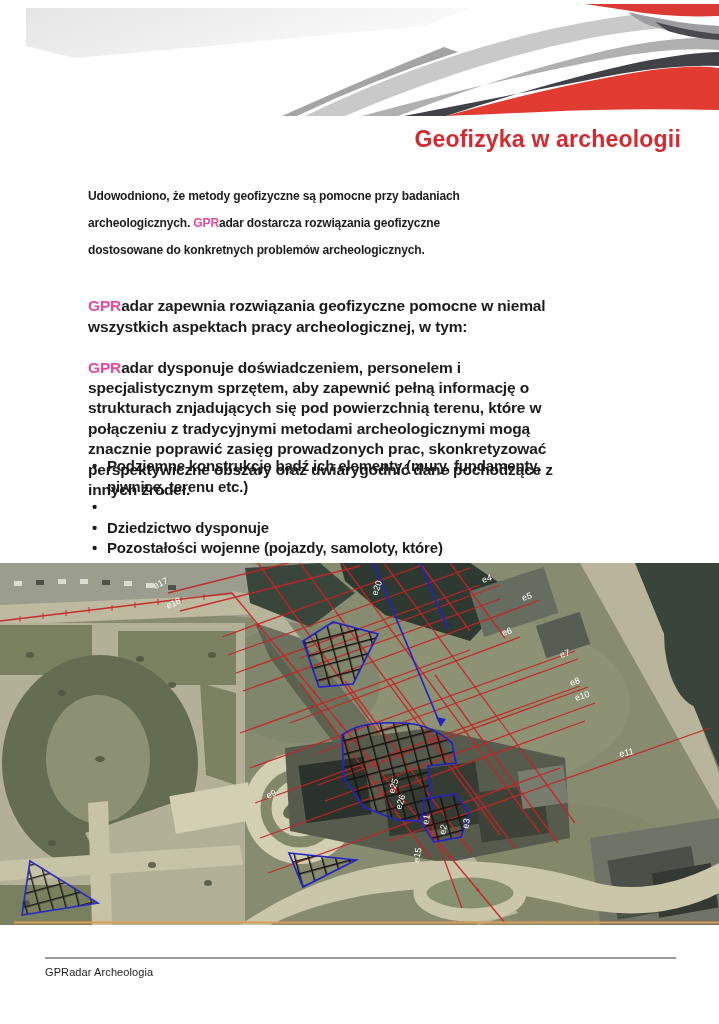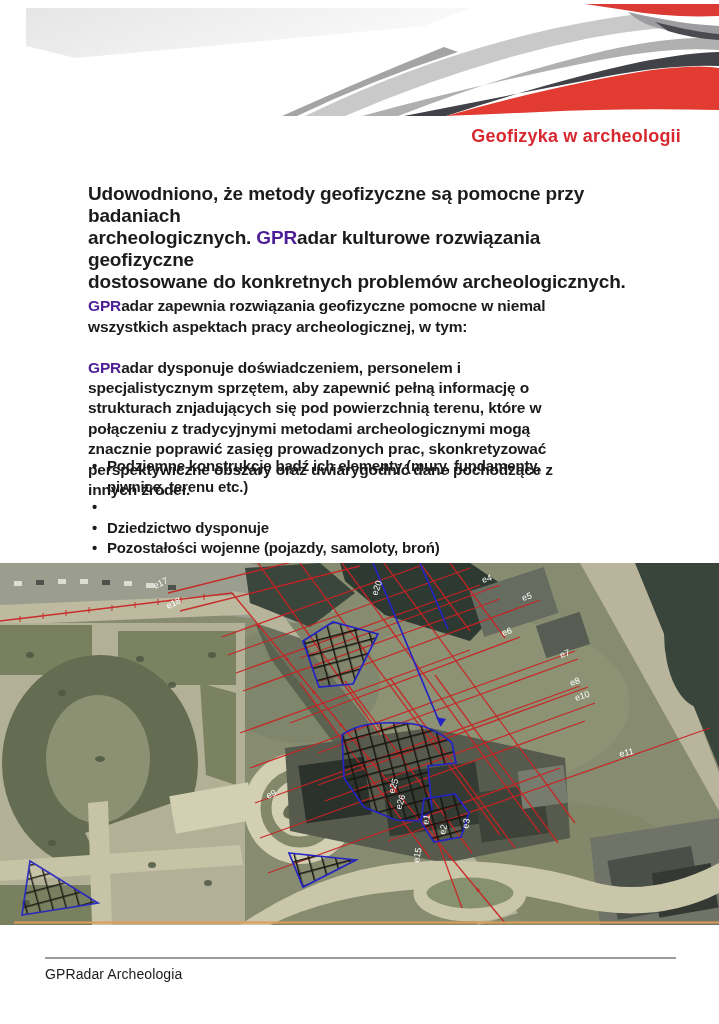--- a/index.html
+++ b/index.html
@@ -3,41 +3,41 @@
 <meta charset="utf-8">
 <style>
   html,body{margin:0;padding:0;}
   body{
     width:719px;height:1024px;position:relative;overflow:hidden;
     background:#ffffff;font-family:"Liberation Sans",sans-serif;
   }
   .swoosh{position:absolute;top:4px;left:0;width:719px;height:112px;}
   .page-title{
     position:absolute;top:126px;left:0;width:681px;text-align:right;
-    font-size:18px;font-weight:800;color:#d7282f;letter-spacing:.2px;
+    font-size:23px;font-weight:800;color:#d7282f;letter-spacing:.2px;
   }
   .body-text{
     margin:0;color:#1b1b1b;font-weight:700;letter-spacing:-.15px;
     white-space:pre-line;
   }
-  .p1{position:absolute;top:183px;left:88px;width:560px;font-size:19px;line-height:22px;}
+  .p1{position:absolute;top:183px;left:88px;width:560px;font-size:12px;line-height:27px;}
   .p23{position:absolute;top:276px;left:88px;width:565px;font-size:15.5px;line-height:20.4px;}
   .p23 p{margin:0;}
-  .brand{color:#4c1d95;}
+  .brand{color:#ec4899;}
   .bullets{
     position:absolute;top:456px;left:92px;width:552px;margin:0;padding:0;list-style:none;
     color:#1b1b1b;font-weight:700;font-size:15px;line-height:20.5px;letter-spacing:-.15px;
   }
   .bullets li{display:flex;gap:7px;}
   .bullets .bm{min-width:8px;}
   .bullets .bt{white-space:pre-line;}
   .aerial{position:absolute;top:563px;left:0;width:719px;height:362px;}
   .footer-rule{position:absolute;top:957px;left:45px;width:631px;height:2px;background:#9c9c9c;}
   .footer-text{
-    position:absolute;top:966px;left:45px;font-size:14px;color:#1c1c1c;font-weight:400;
+    position:absolute;top:966px;left:45px;font-size:11px;color:#1c1c1c;font-weight:400;
     letter-spacing:.1px;
   }
 </style>
 </head>
 <body>
 
 <svg class="swoosh" viewBox="0 0 719 112" aria-hidden="true">
   <defs>
     <linearGradient id="pale" x1="0" y1="0" x2="1" y2="0.3">
       <stop offset="0" stop-color="#e4e4e4"></stop>
@@ -52,21 +52,21 @@
   <path d="M446,112 Q560,80 652,66 Q700,60 719,64 L719,106 Q620,104 540,108 Q488,110 446,112 Z" fill="#e23b31"></path>
   <path d="M555,0 L719,0 L719,26 Q648,10 555,0 Z" fill="#ffffff"></path>
   <path d="M585,0 L719,0 L719,12 Q668,14 625,6 L585,0 Z" fill="#da3a33"></path>
   <path d="M628,8 Q676,20 719,22 L719,32 Q672,30 646,20 Q634,14 628,8 Z" fill="#9d9da0"></path>
   <path d="M655,18 Q695,28 719,30 L719,36 Q690,34 668,27 Z" fill="#4a4a50"></path>
 </svg>
 
 <div class="page-title">Geofizyka w archeologii</div>
 
 <p class="body-text p1"><span>Udowodniono, że metody geofizyczne są pomocne przy badaniach
-archeologicznych. </span><span class="brand">GPR</span><span>adar kulturowe rozwiązania geofizyczne
+archeologicznych. </span><span class="brand">GPR</span><span>adar dostarcza rozwiązania geofizyczne
 dostosowane do konkretnych problemów archeologicznych.</span></p>
 
 <div class="body-text p23">
   <p><span class="brand">GPR</span><span>adar zapewnia rozwiązania geofizyczne pomocne w niemal
 wszystkich aspektach pracy archeologicznej, w tym:</span></p>
   <p><span class="brand">GPR</span><span>adar dysponuje doświadczeniem, personelem i
 specjalistycznym sprzętem, aby zapewnić pełną informację o
 strukturach znjadujących się pod powierzchnią terenu, które w
 połączeniu z tradycyjnymi metodami archeologicznymi mogą
 znacznie poprawić zasięg prowadzonych prac, skonkretyzować
@@ -82,21 +82,21 @@
     </li>
   <li>
       <span class="bm">•</span>
     </li>
   <li>
       <span class="bm">•</span>
       <span class="bt">Dziedzictwo dysponuje</span>
     </li>
   <li>
       <span class="bm">•</span>
-      <span class="bt">Pozostałości wojenne (pojazdy, samoloty, broń)</span>
+      <span class="bt">Pozostałości wojenne (pojazdy, samoloty, które)</span>
     </li>
 </ul>
 
 <svg class="aerial" viewBox="0 0 719 362">
   <defs>
     <pattern id="hatch" width="13" height="13" patternUnits="userSpaceOnUse" patternTransform="rotate(-15)">
       <path d="M0,0.7 H13 M0.7,0 V13" stroke="#15120e" stroke-width="1.5" fill="none"></path>
     </pattern>
     <clipPath id="mapclip">
         <rect x="0" y="0" width="719" height="362"></rect>

